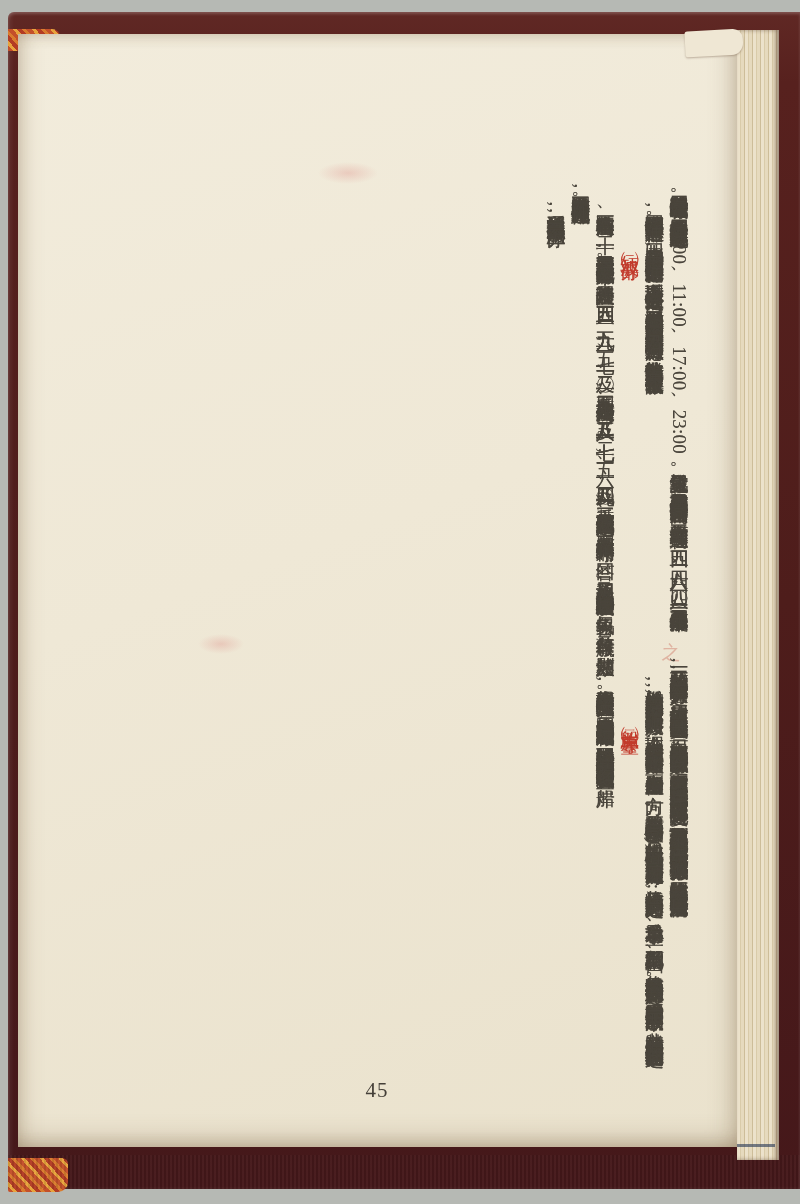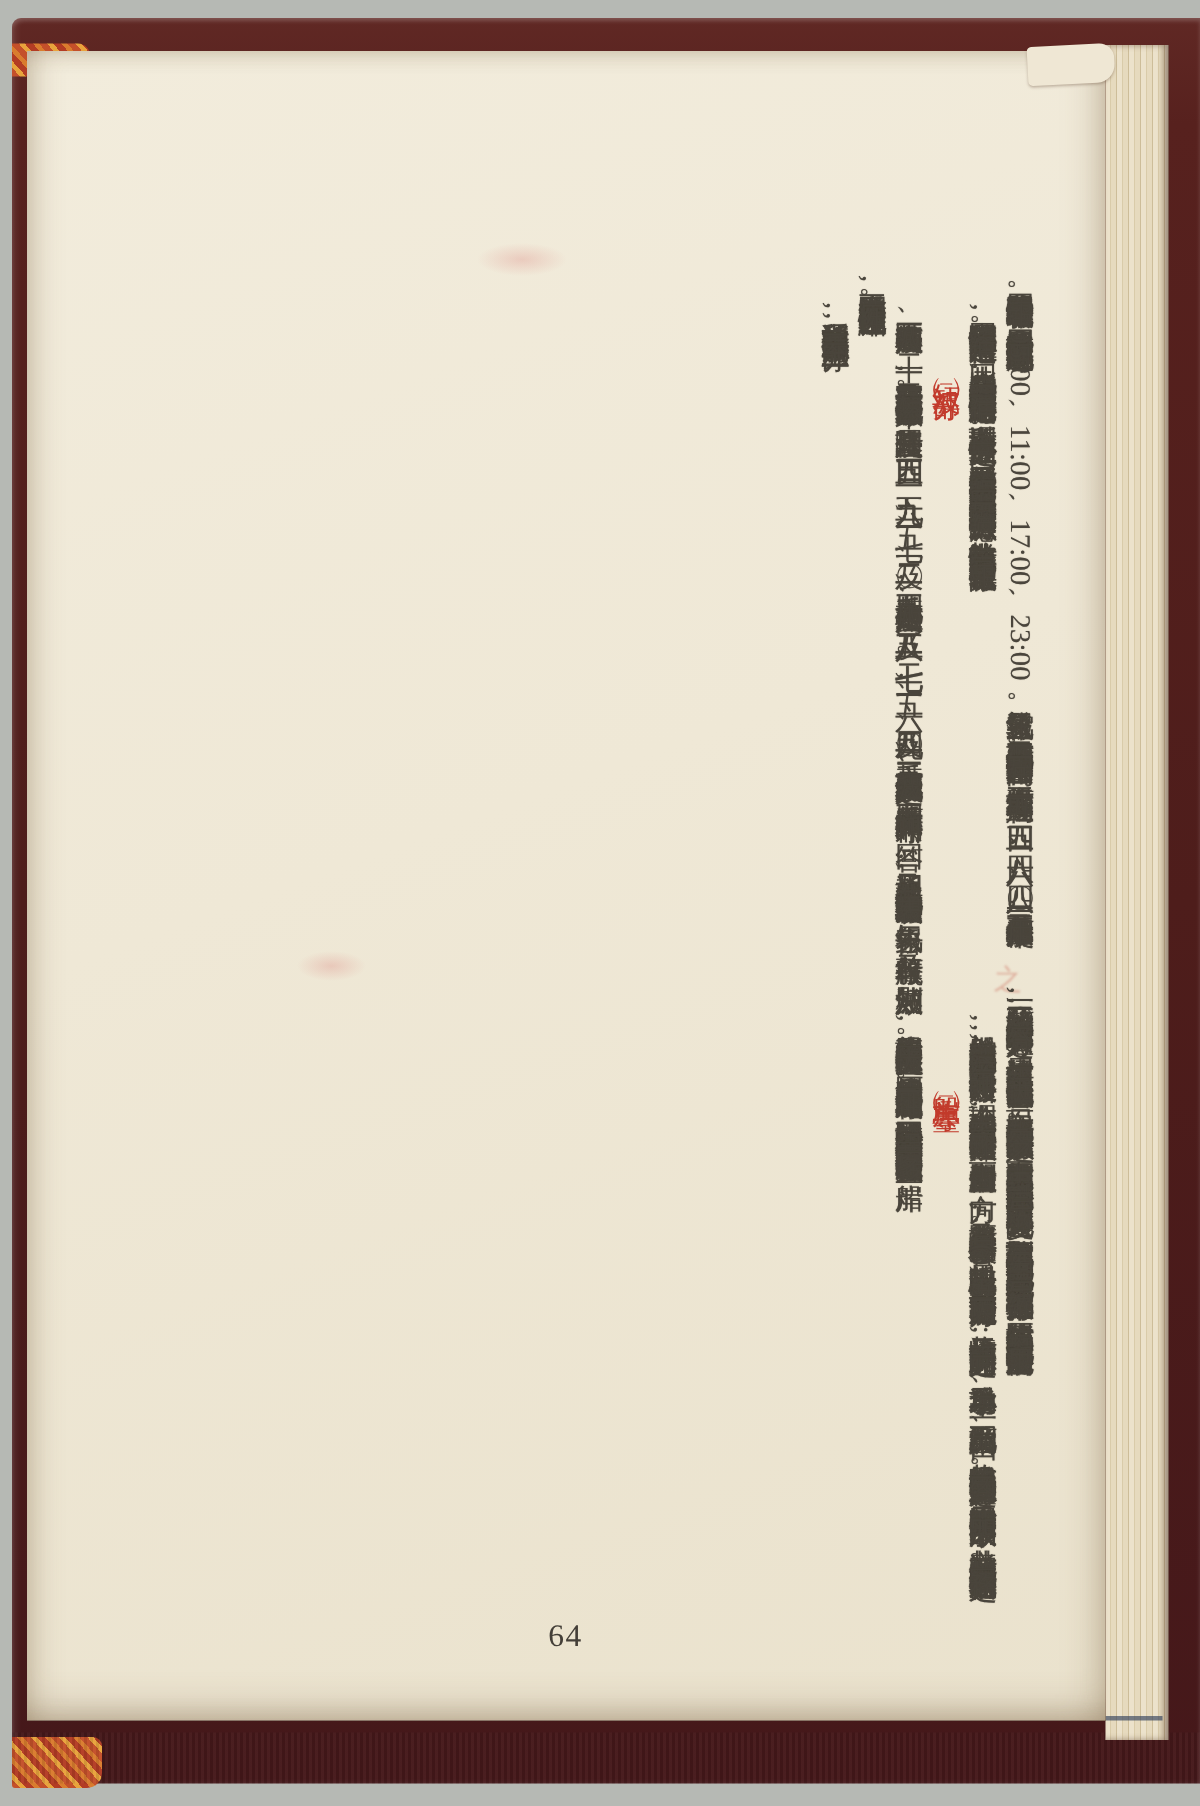--- a/index.html
+++ b/index.html
@@ -91,15 +91,15 @@
       <p>通常所稱的短波,係自三千至三萬千赫,亦卽三至</p>
     </div>
 
     <div class="vblock bottom">
       <p class="cont">三〇兆赫的一段頻譜,在這一段極寬的頻譜內,猶有長短之分。使用短波通信,固可通達長遠距離,但受天時季候的影響也甚大。另一方面,短波所以能傳播長遠距離,乃賴電離層的反射作用有以致之。而電離層在冬季與夜間,夏季與白天,往往有或高或低之變動,故通信用的波長,或長或短,也要隨時變換。然則地球有東半球及西半球之分,各地天時寒熱不一,尤其此地是白天,而彼地却是夜晚,使用波長或長或短,就無法把握得十分準確。短波用作遠距離通信,尙需良好的設備及適度的發射功率予以配合,始能發揮遠程通信的效果。</p>
       <p>船舶出航之後,或已離開岸臺過遠,若需緊急通信,中波無法連絡,只得使用短波呼叫。在理論上,船舶在航行中,位置不定,岸臺呼叫船臺比較困難。而船臺則自知本船的位置、方向、及與岸臺之距離等,呼叫岸臺當較容易。如果呼叫無效(船臺發射情形良好),則岸臺方面可能有四種原因:一、爲收信被干擾,聽不到船方之呼叫;二、爲發射功率過小;三、爲頻率調配不當;四、爲收發報機有缺陷,以致船方聽不到岸臺之回答。目前本省岸臺因實際上尙不大需要,故未開放四、六兆赫,但已開放短波各頻帶之頻率,卽均能圓滿達成遠洋通信之任務。</p>
       <p class="heading">㈢船岸專臺</p>
       <p>船岸專臺的設置,實際上使國輪受益極大。原來我國的船舶電報,規定有國內船舶電報及國際船舶電報兩種。就是懸掛國旗的國輪,與本省岸臺通報,其報費作國內船舶電報計費,較國際船舶電報費便宜極多。船岸</p>
     </div>
 
-    <div class="page-number">64</div>
+    <div class="page-number">45</div>
   </div>
 </div>
 
 </body></html>

